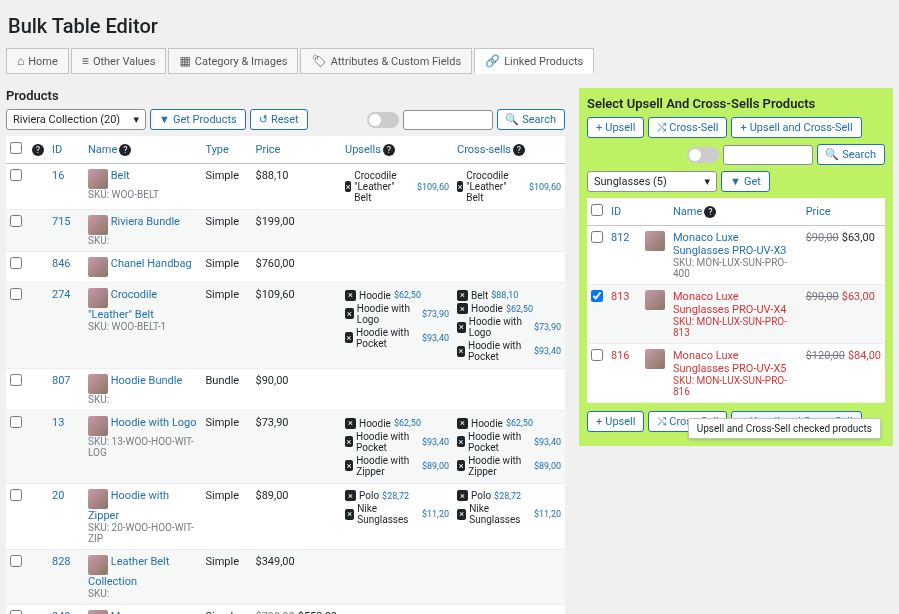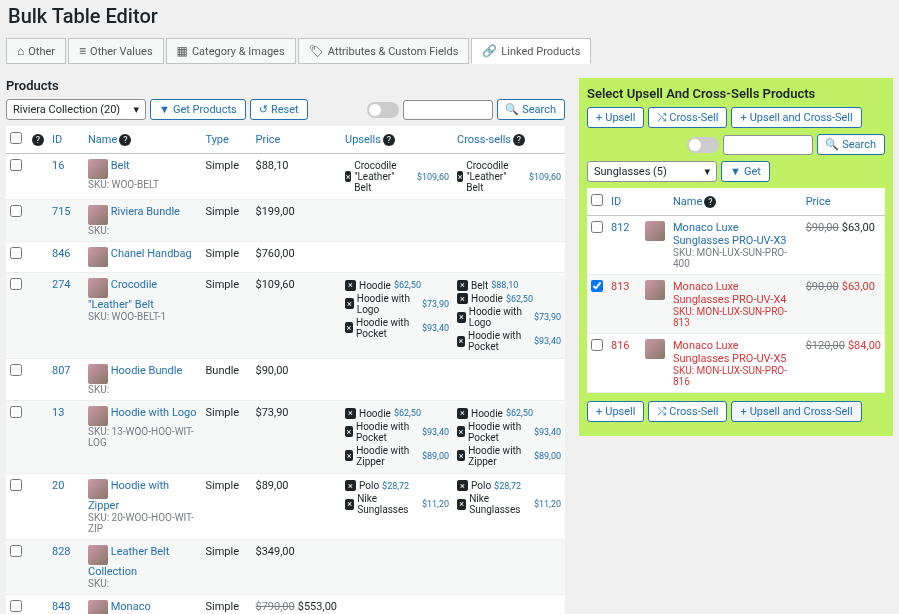--- a/index.html
+++ b/index.html
@@ -1,17 +1,17 @@
 <!DOCTYPE html>
 <html><head>
 <meta charset="utf-8">
 <style>
   *{box-sizing:border-box;margin:0;padding:0}
   body{font-family:-apple-system,BlinkMacSystemFont,"Segoe UI",Roboto,sans-serif;font-size:11px;background:#f0f0f1;color:#1d2327;width:899px}
-  h1{font-size:20px;font-weight:500;padding:4px 8px 10px}
+  h1{font-size:20px;font-weight:500;padding:14px 8px 10px}
   .tabs{display:flex;margin:0 0 14px;padding:0 6px}
   .tab{background:#f6f7f7;border:1px solid #c3c4c7;padding:5px 10px;margin-right:2px;font-size:11px;color:#555;cursor:pointer;display:flex;align-items:center;gap:4px}
   .tab.active{background:#fff;border-bottom-color:#fff}
   .tab .ico{font-size:12px}
   .layout{display:flex;gap:14px;padding:0 6px}
   .left{flex:1;min-width:0}
   .right{width:314px}
   h2{font-size:13px;font-weight:600;margin-bottom:6px}
   .toolbar{display:flex;gap:4px;align-items:center;margin-bottom:6px}
   .sel{border:1px solid #8c8f94;background:#fff;padding:3px 6px;font-size:11px;min-width:140px;display:flex;justify-content:space-between;align-items:center;border-radius:3px}
@@ -40,21 +40,21 @@
   .cb{width:12px;height:12px}
 </style>
 </head>
 <body>
 
 <h1>Bulk Table Editor</h1>
 
 <div class="tabs" id="tabs">
     <div class="tab">
       <span class="ico">⌂</span>
-      <span>Other</span>
+      <span>Home</span>
     </div>
     <div class="tab">
       <span class="ico">≡</span>
       <span>Other Values</span>
     </div>
     <div class="tab">
       <span class="ico">▦</span>
       <span>Category &amp; Images</span>
     </div>
     <div class="tab">
@@ -351,15 +351,16 @@
           </span>
         <span class="btn">
             <span>⤭</span>
             <span>Cross-Sell</span>
           </span>
         <span class="btn" style="background:#f0f6fc">
             <span>+</span>
             <span>Upsell and Cross-Sell</span>
           </span>
       </div>
+      <div class="tooltip" style="right:12px;top:330px">Upsell and Cross-Sell checked products</div>
     </div>
   </div>
 </div>
 
 </body></html>

